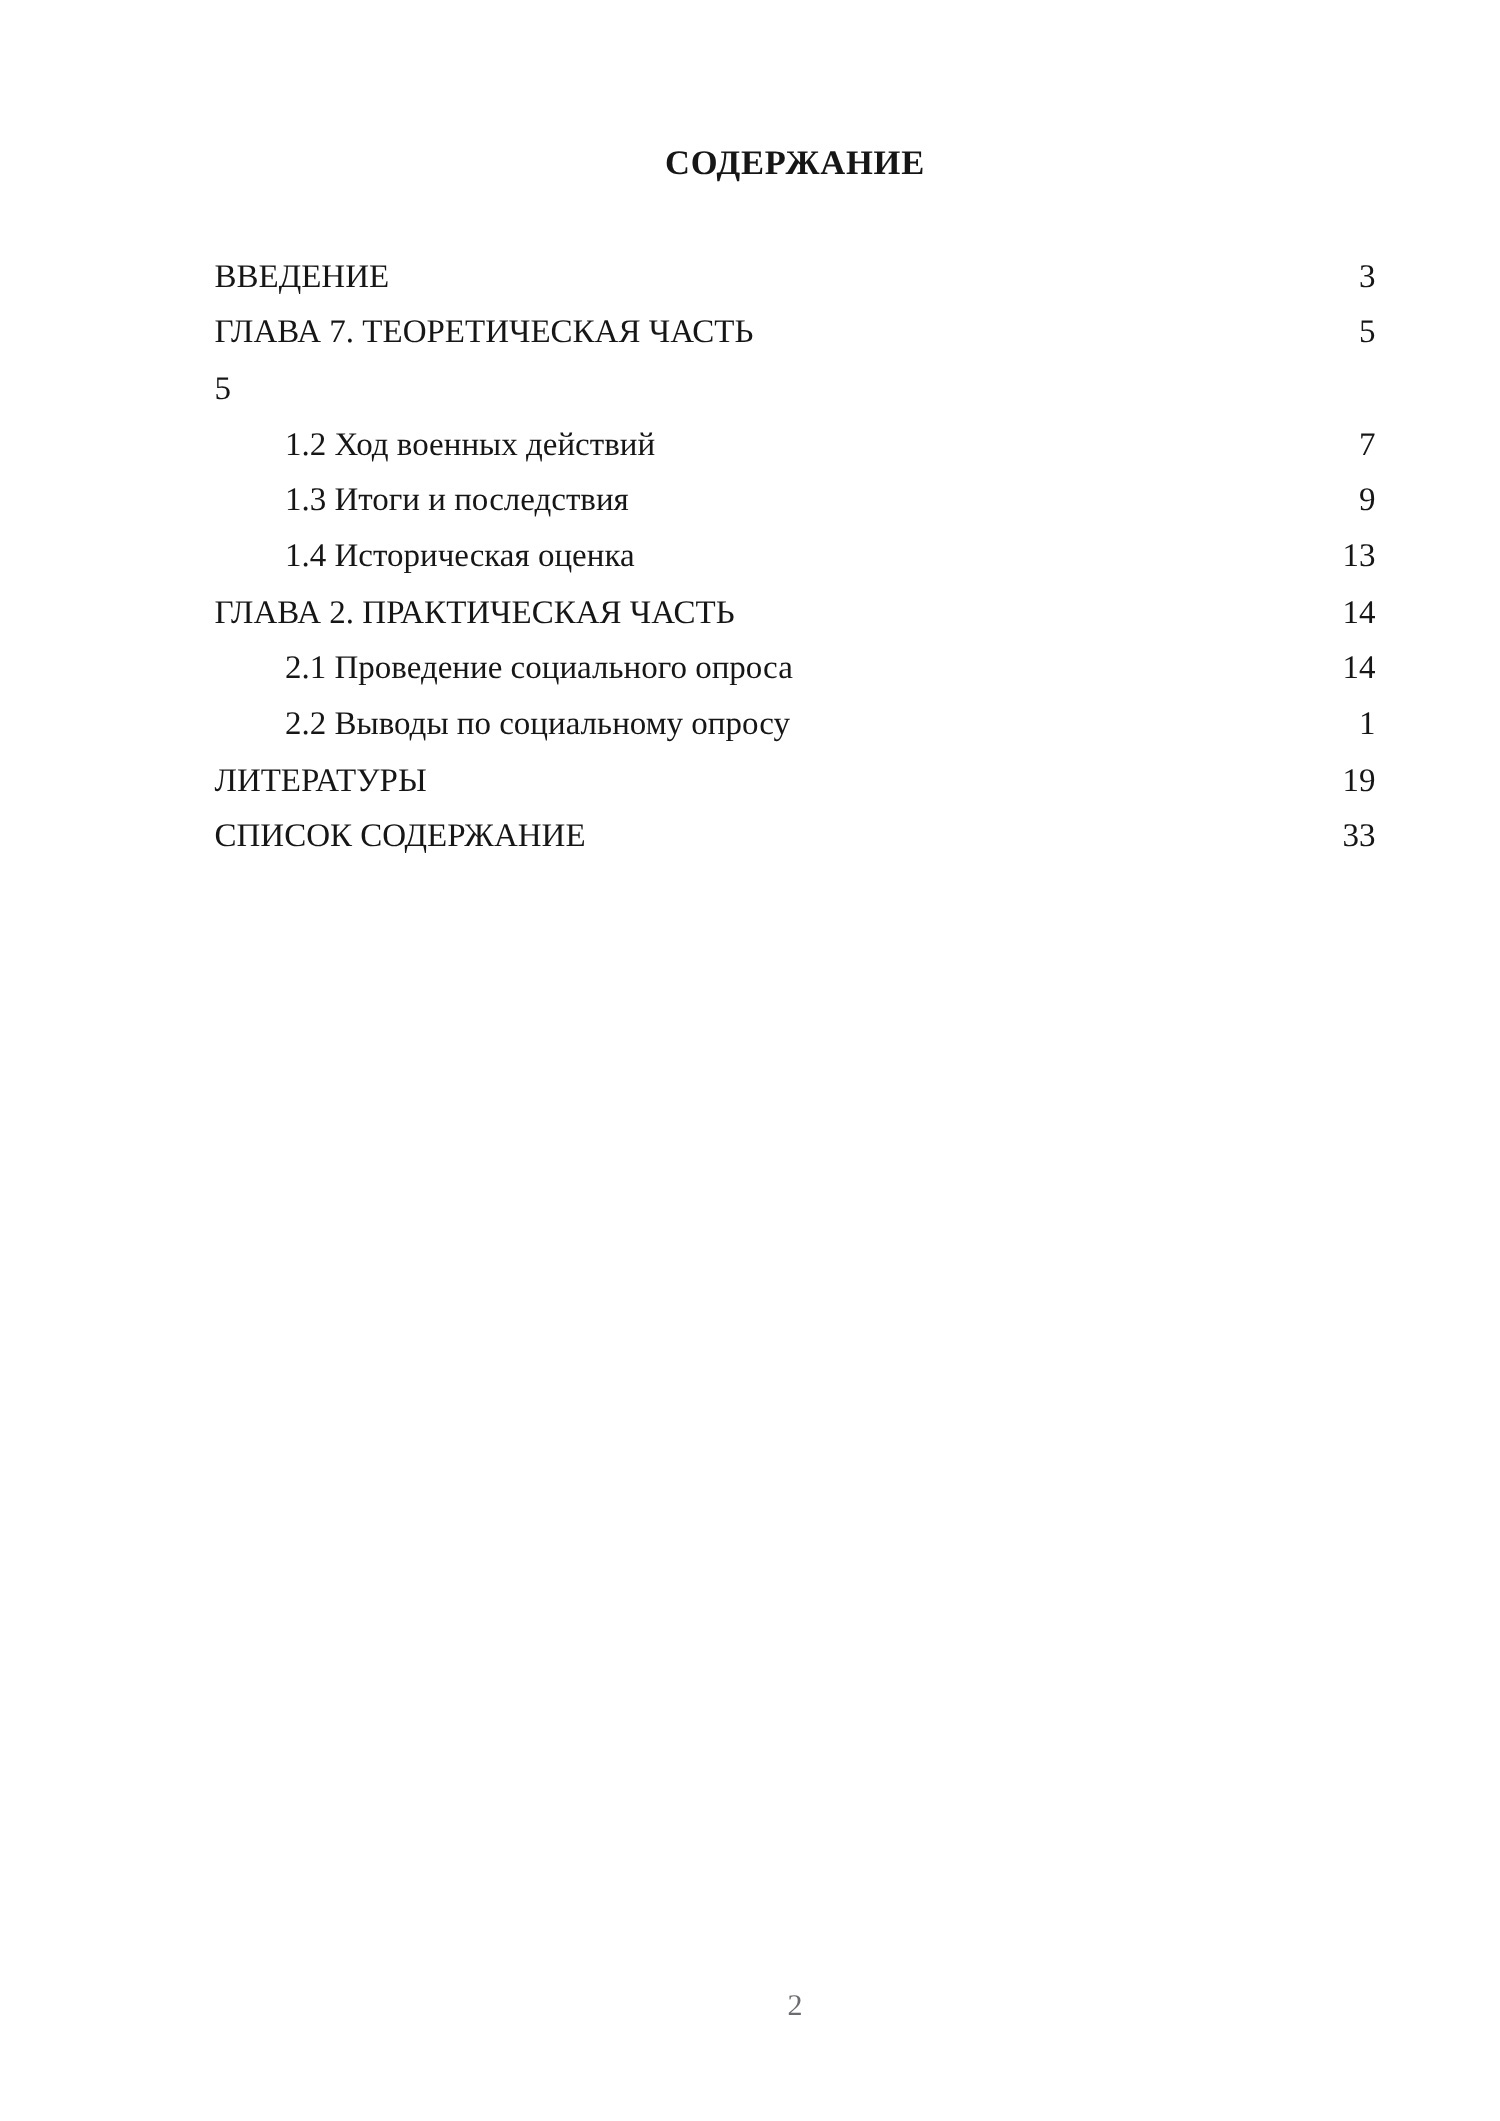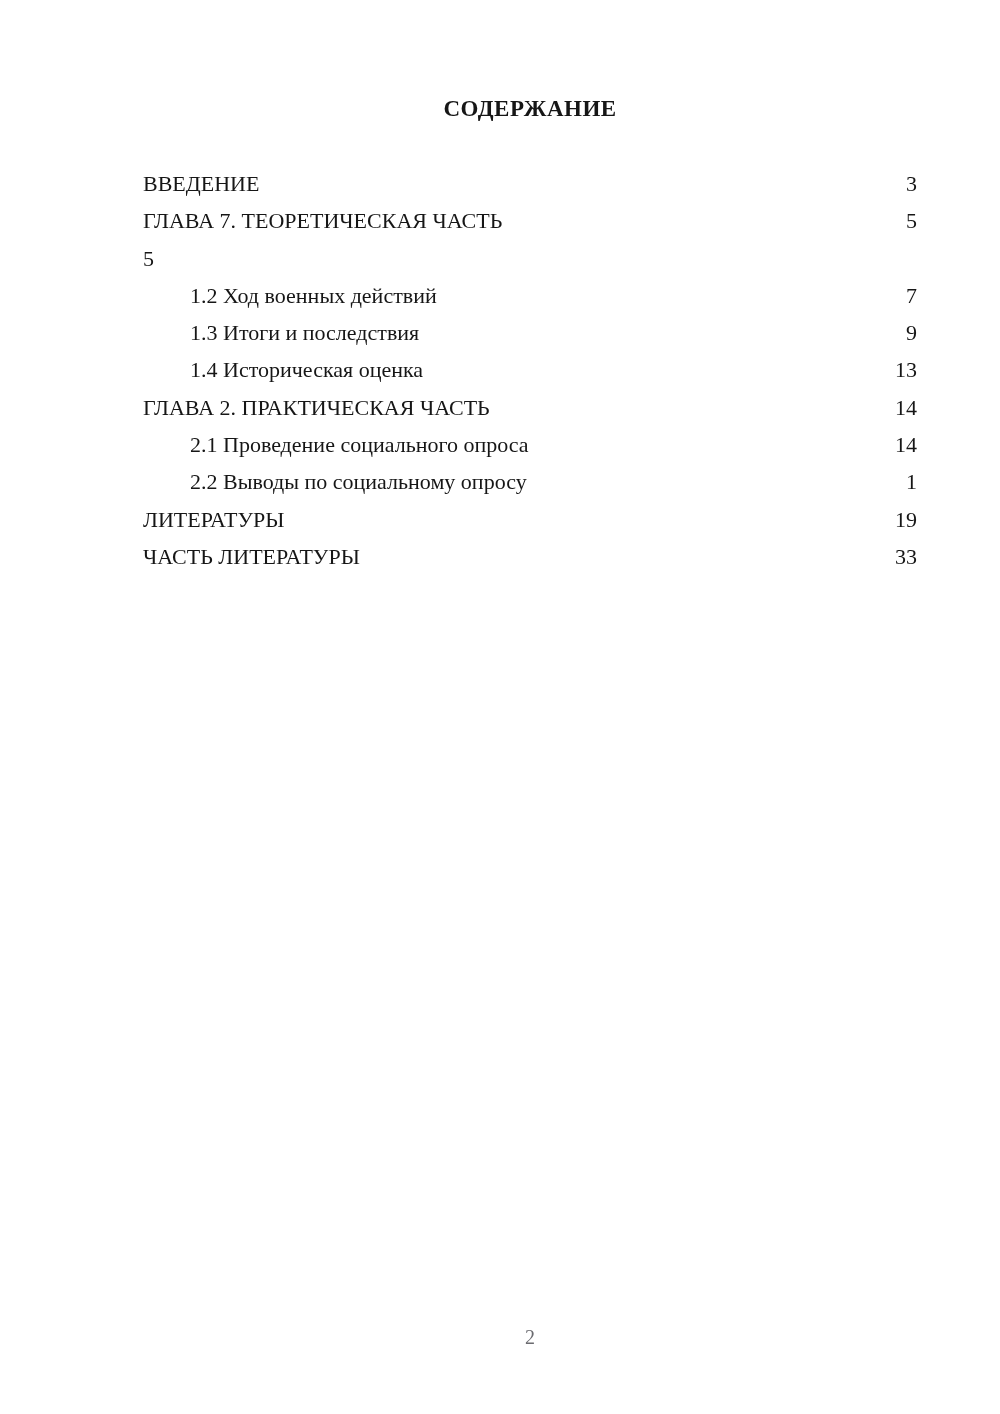--- a/index.html
+++ b/index.html
@@ -101,19 +101,19 @@
         </div>
         <div class="toc-row sub">
           <span class="toc-label">2.2 Выводы по социальному опросу</span>
           <span class="toc-page">1</span>
         </div>
         <div class="toc-row">
           <span class="toc-label">ЛИТЕРАТУРЫ</span>
           <span class="toc-page">19</span>
         </div>
         <div class="toc-row">
-          <span class="toc-label">ЧАСТЬ ЛИТЕРАТУРЫ</span>
+          <span class="toc-label">СПИСОК СОДЕРЖАНИЕ</span>
           <span class="toc-page">33</span>
         </div>
       </div>
   </div>
   <div class="folio">2</div>
 </div>
 
 </body></html>

